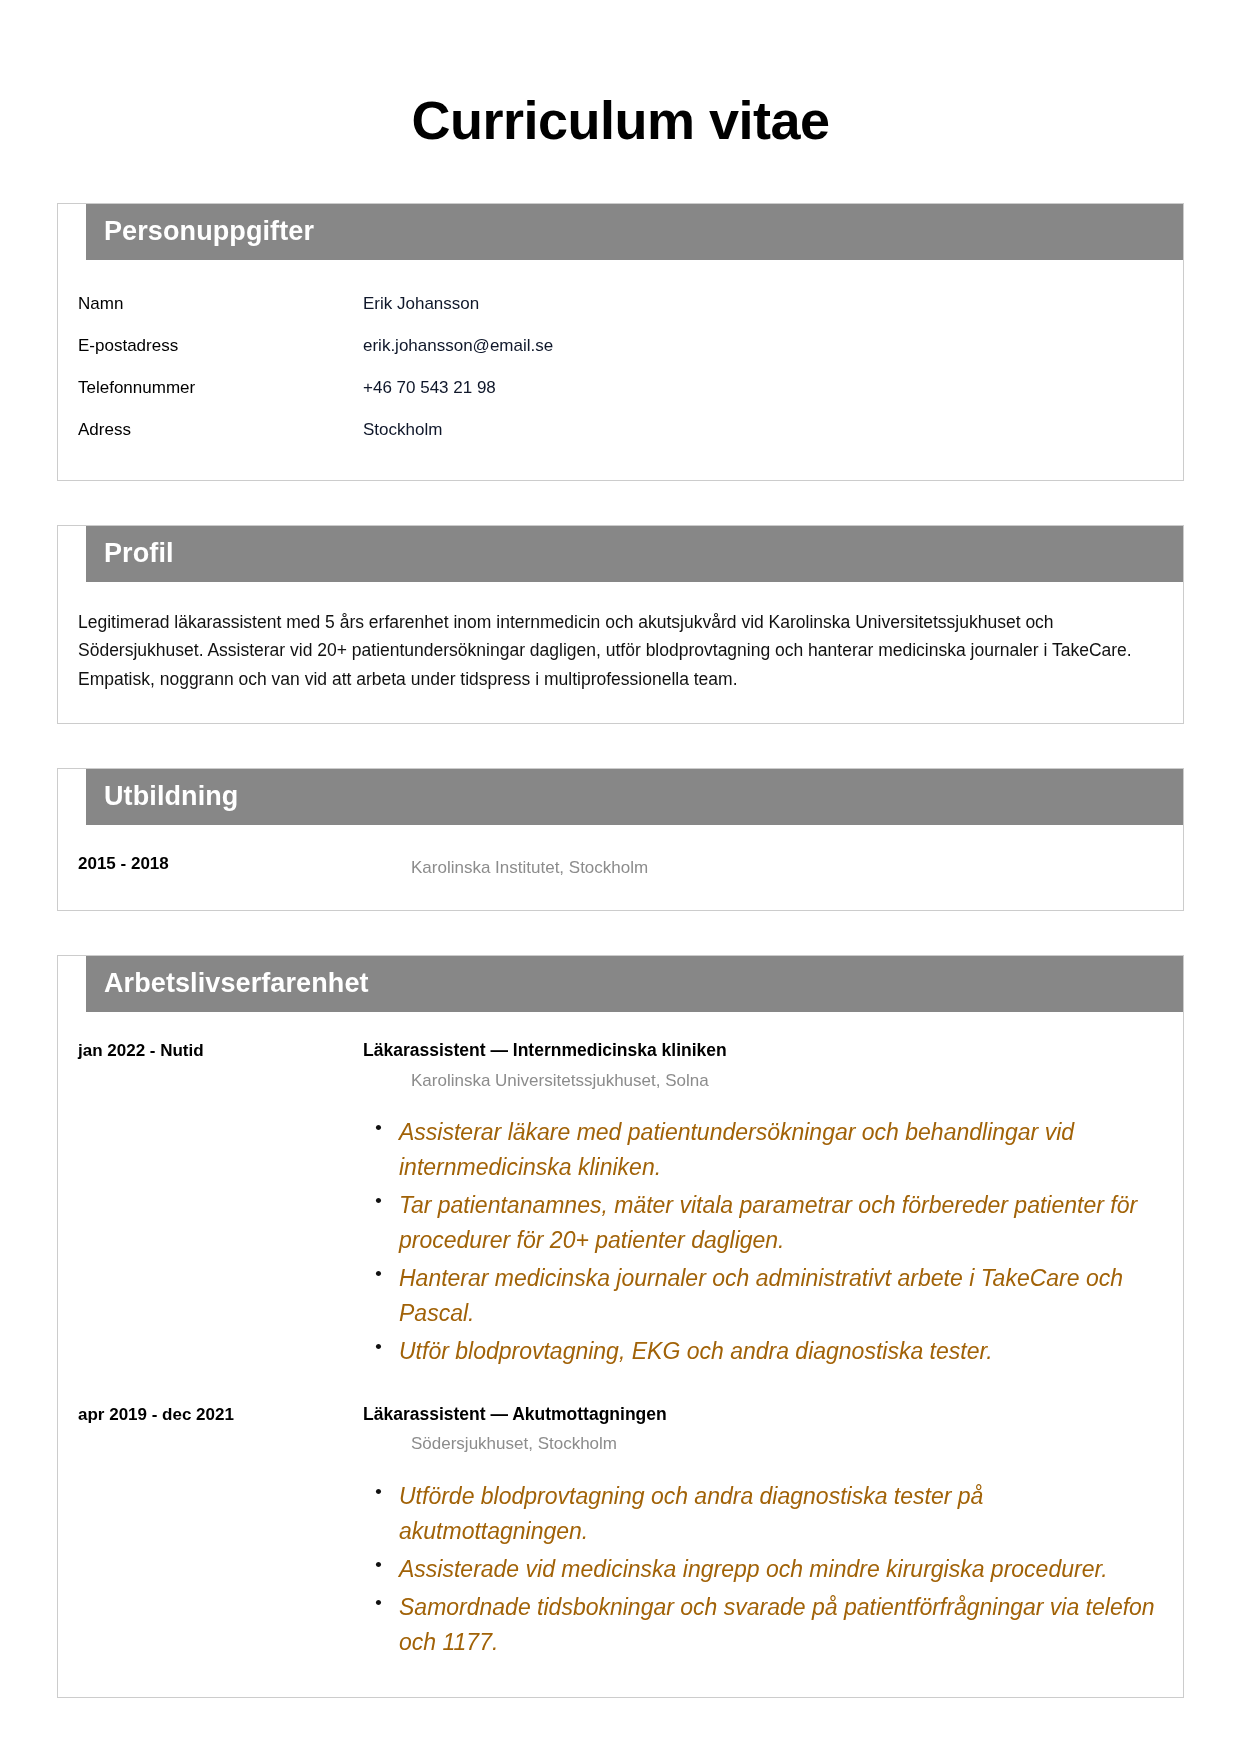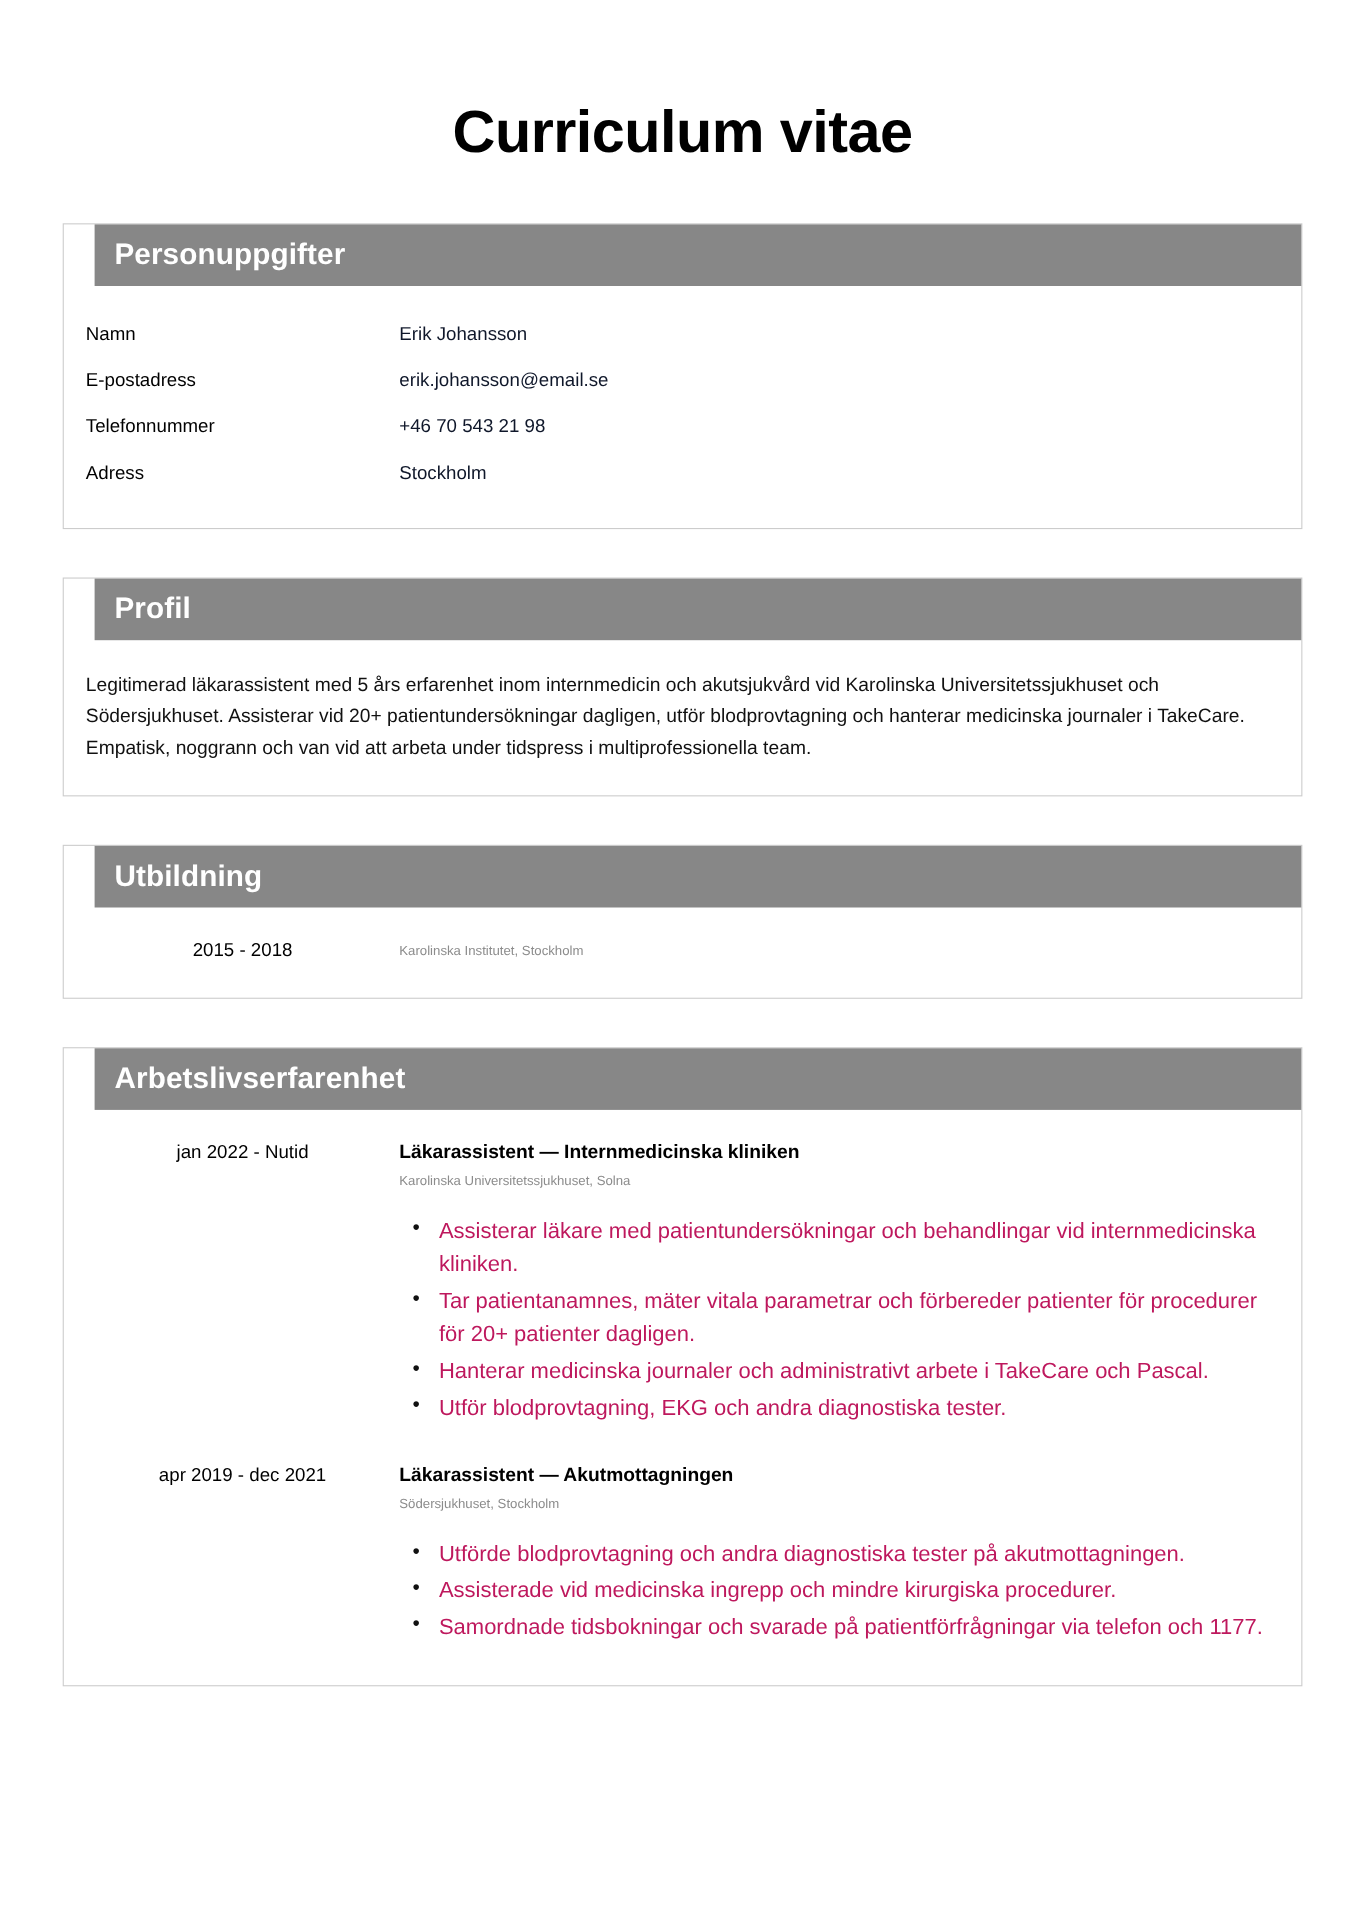--- a/index.html
+++ b/index.html
@@ -98,59 +98,60 @@
   }
 
   .entry + .entry {
     margin-top: 28px;
   }
 
   .entry-date {
     width: 285px;
     flex: 0 0 285px;
     font-size: 17px;
-    font-weight: normal;
+    font-weight: bold;
     line-height: 1.45;
     color: #000;
     padding-top: 1px;
-    text-align: center;
   }
 
   .entry-main {
     flex: 1 1 auto;
     min-width: 0;
   }
 
   .entry-title {
     font-size: 17.5px;
     font-weight: bold;
     color: #000;
     line-height: 1.45;
   }
 
   .entry-org {
-    font-size: 12px;
+    font-size: 17px;
     color: #8c8c8c;
     line-height: 1.5;
     margin-top: 4px;
+    margin-left: 48px;
   }
 
   .entry-bullets {
     margin: 22px 0 0 0;
     padding-left: 36px;
     list-style: none;
   }
 
   .entry-bullets li {
     position: relative;
-    font-size: 20px;
+    font-size: 23px;
     line-height: 1.52;
-    color: #be185d;
+    color: #a16207;
     padding-left: 0;
     margin-bottom: 3px;
+    font-style: italic;
   }
 
   .entry-bullets li::before {
     content: "\2022";
     position: absolute;
     left: -24px;
     top: -1px;
     font-size: 19px;
     color: #111;
     line-height: 1.52;

